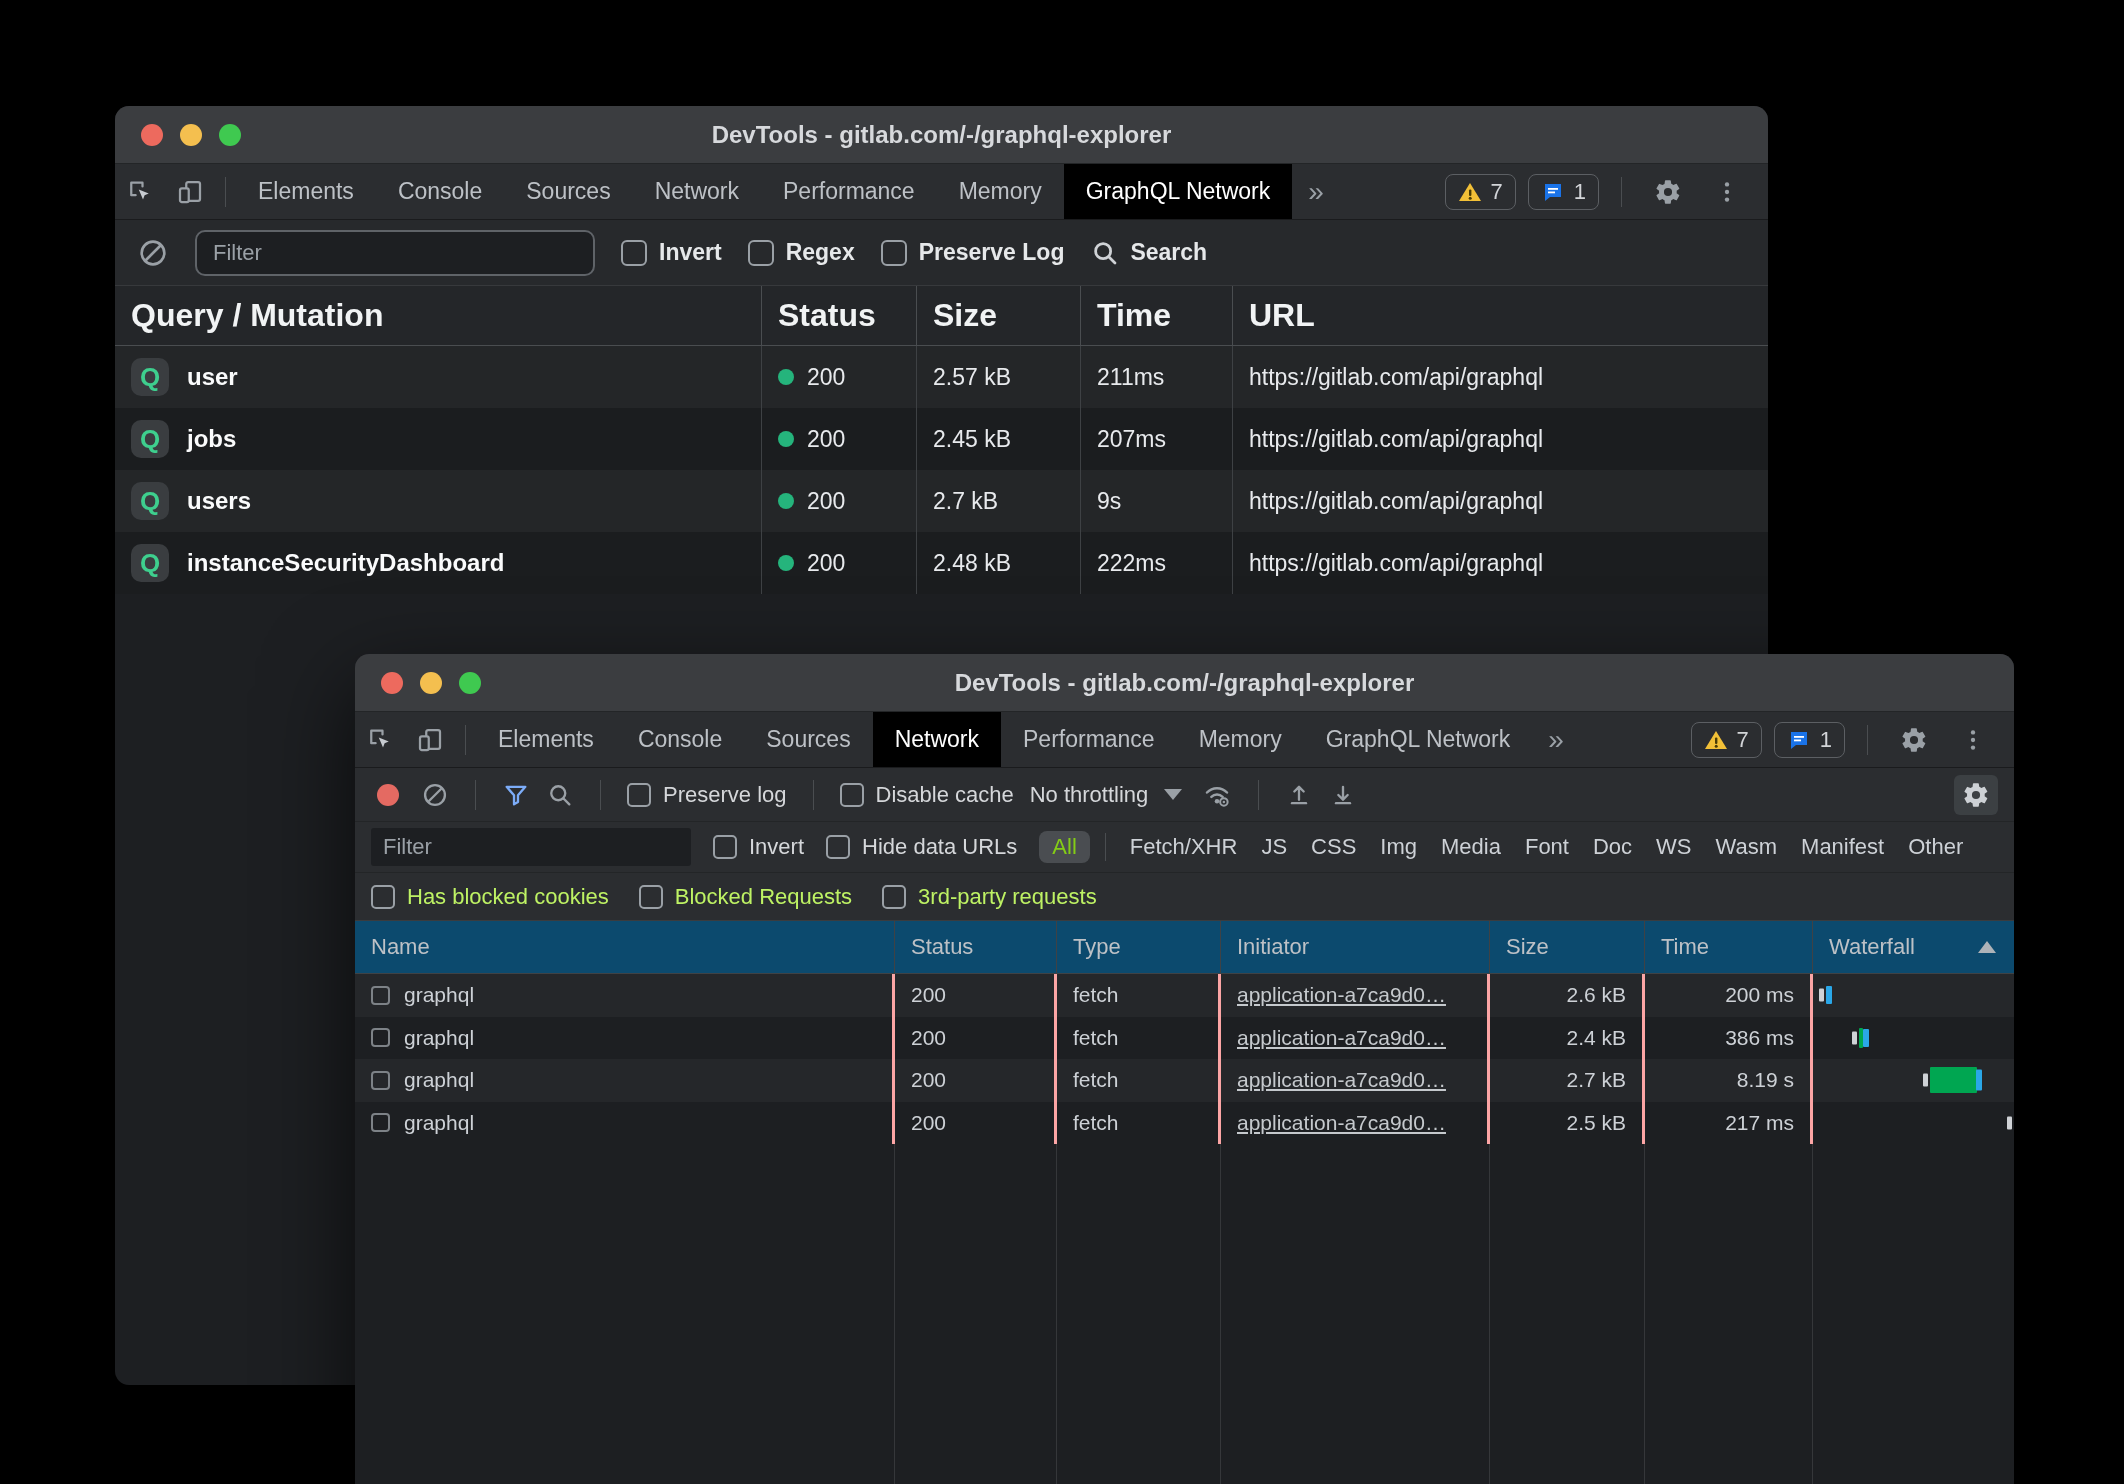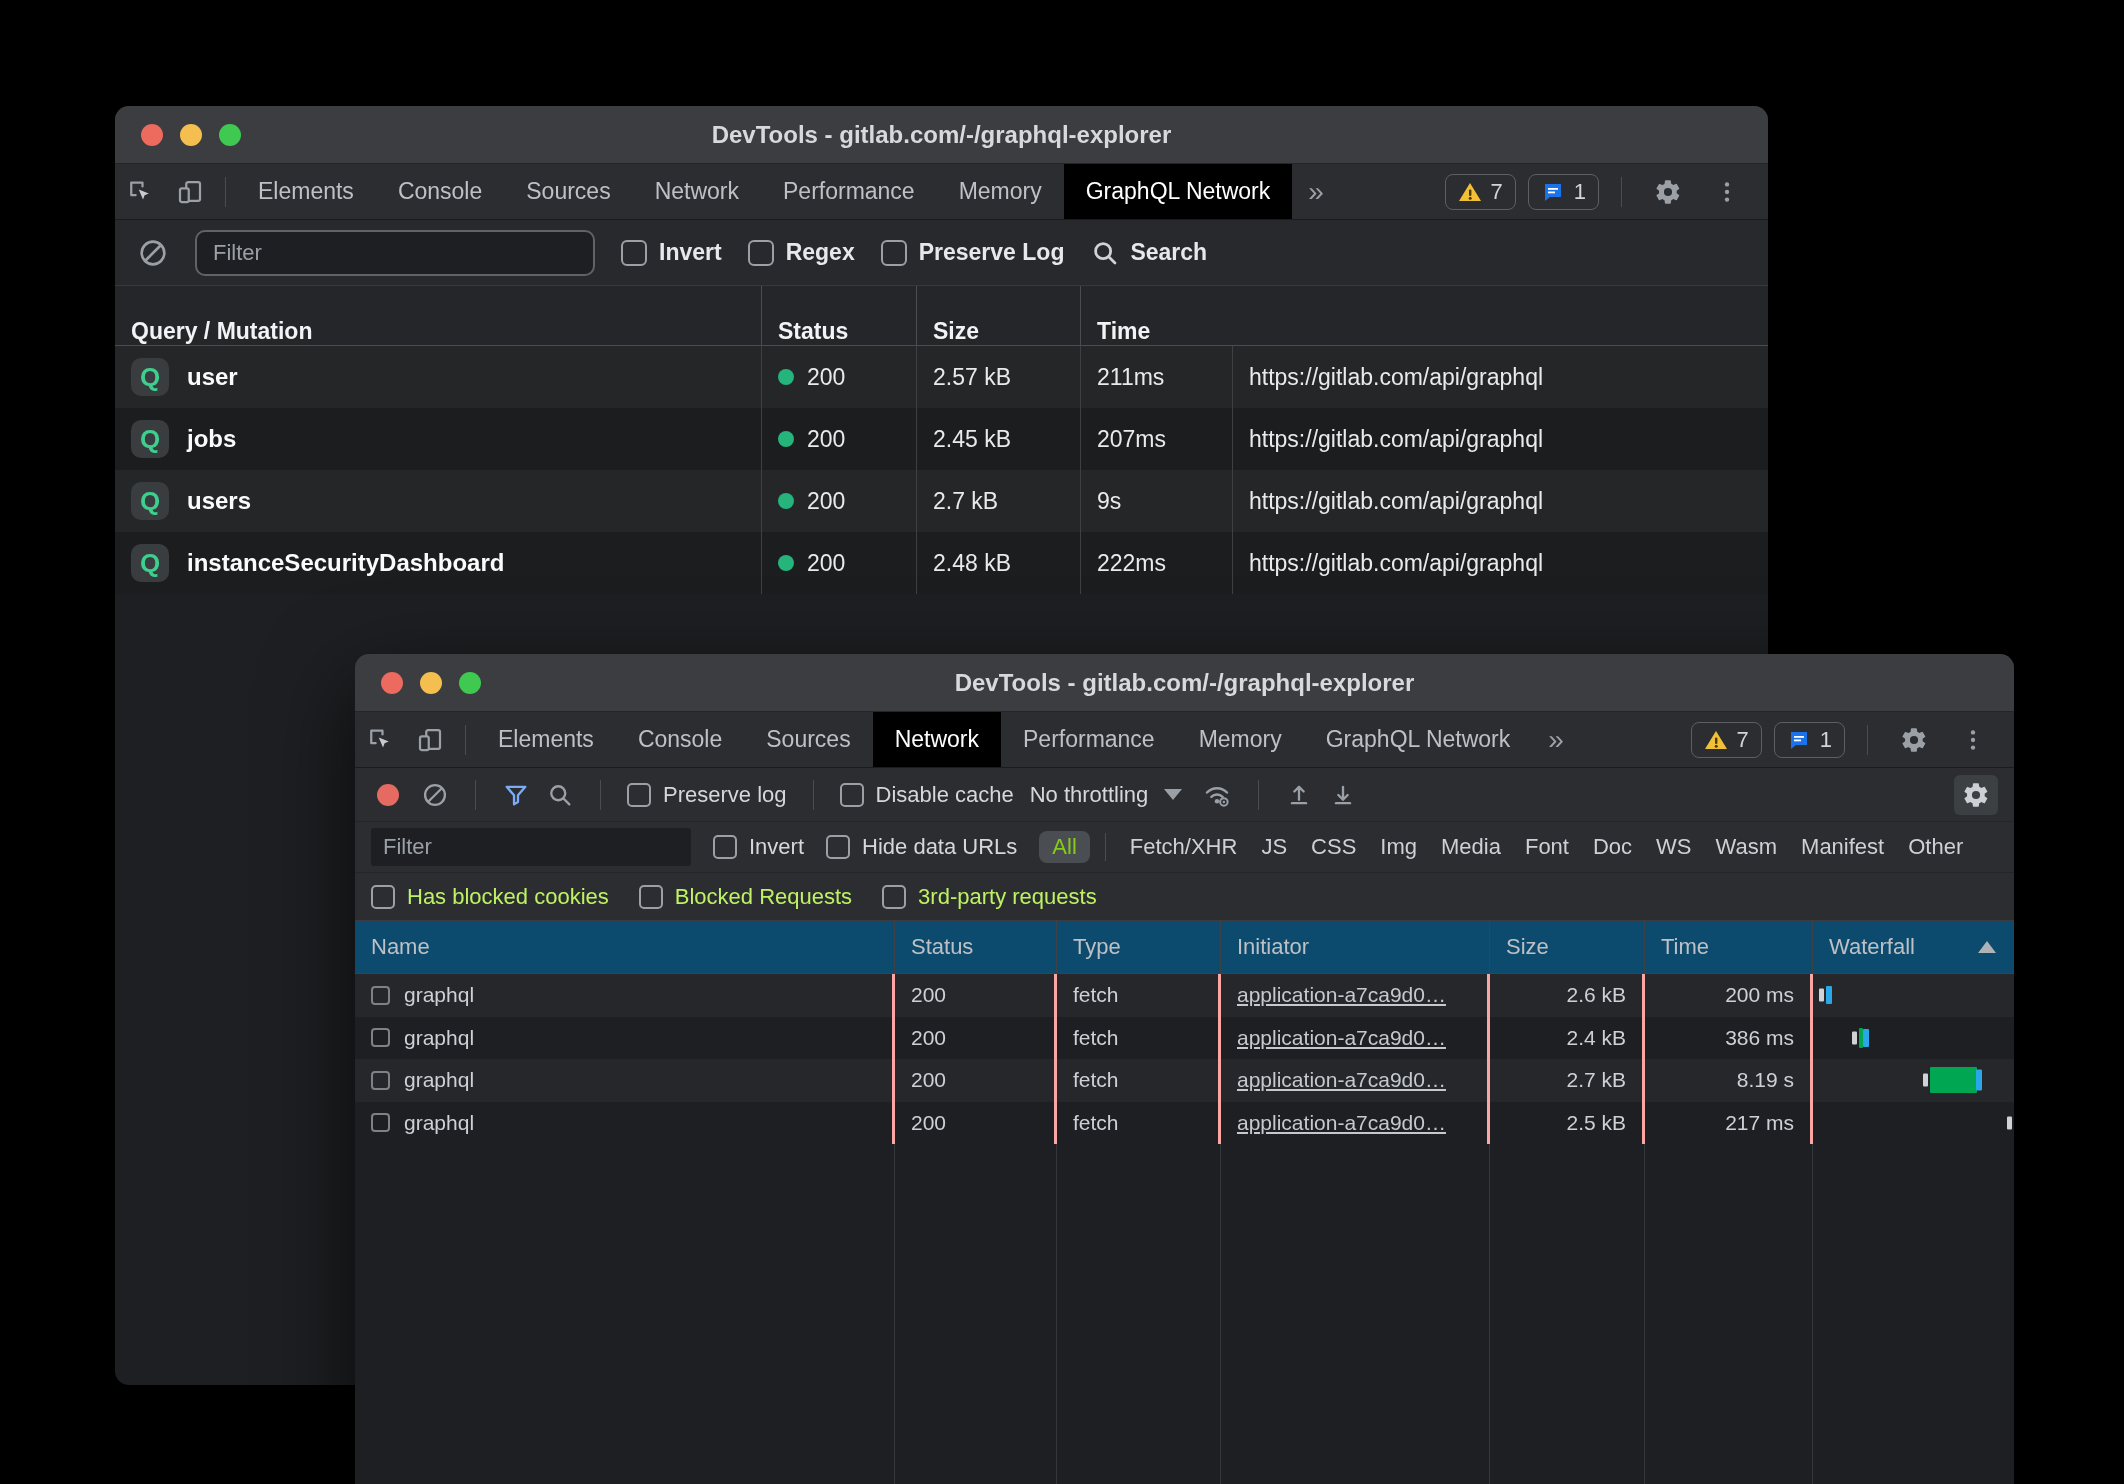--- a/index.html
+++ b/index.html
@@ -43,22 +43,22 @@
   .cbgroup { display:flex; align-items:center; gap:26px; }
   .cbitem { display:flex; align-items:center; gap:12px; }
   .checkbox { width:26px; height:26px; border:2.5px solid #9aa0a6; border-radius:6px; background:transparent; }
   .cblabel { color:#e6e8ea; font-size:23px; font-weight:bold; }
   .searchgrp { display:flex; align-items:center; gap:10px; }
   .searchgrp .cblabel { font-size:23px; }
 
   
   .gql-grid { display:grid; grid-template-columns:647px 155px 164px 152px 1fr; }
   .gql-head { height:60px; background:#242629; border-bottom:1px solid #4a4d50; }
-  .gql-head > div { display:flex; align-items:flex-end; color:#f1f3f4; font-weight:bold;
-    font-size:23px; padding-left:16px; border-right:1px solid #4a4d50; }
+  .gql-head > div { display:flex; align-items:center; color:#f1f3f4; font-weight:bold;
+    font-size:32px; padding-left:16px; border-right:1px solid #4a4d50; }
   .gql-head > div:first-child { padding-left:16px; } .gql-head > div:last-child { border-right:none; }
   .gql-row { height:62px; }
   .gql-row.odd { background:#242628; } .gql-row.even { background:#1b1d1f; }
   .gql-row > div { display:flex; align-items:center; border-right:1px solid #3e4144;
     padding-left:16px; color:#e8eaed; font-size:23px; }
   .gql-row > div:last-child { border-right:none; }
   .qbadge { width:38px; height:38px; border-radius:10px; background:#3a3d40; display:flex;
     align-items:center; justify-content:center; color:#3ecf8e; font-weight:bold; font-size:26px;
     margin-right:18px; flex:0 0 auto; }
   .qname { color:#fafbfc; font-weight:bold; font-size:24px; }
@@ -262,20 +262,23 @@
         </div>
       <div>
           <span>Status</span>
         </div>
       <div>
           <span>Size</span>
         </div>
       <div>
           <span>Time</span>
         </div>
+      <div>
+          <span>URL</span>
+        </div>
     </div>
 
     <div class="repeat">
       
     
         <div class="gql-grid gql-row odd">
           <div>
             <span class="qbadge">Q</span>
             <span class="qname">user</span>
           </div>

